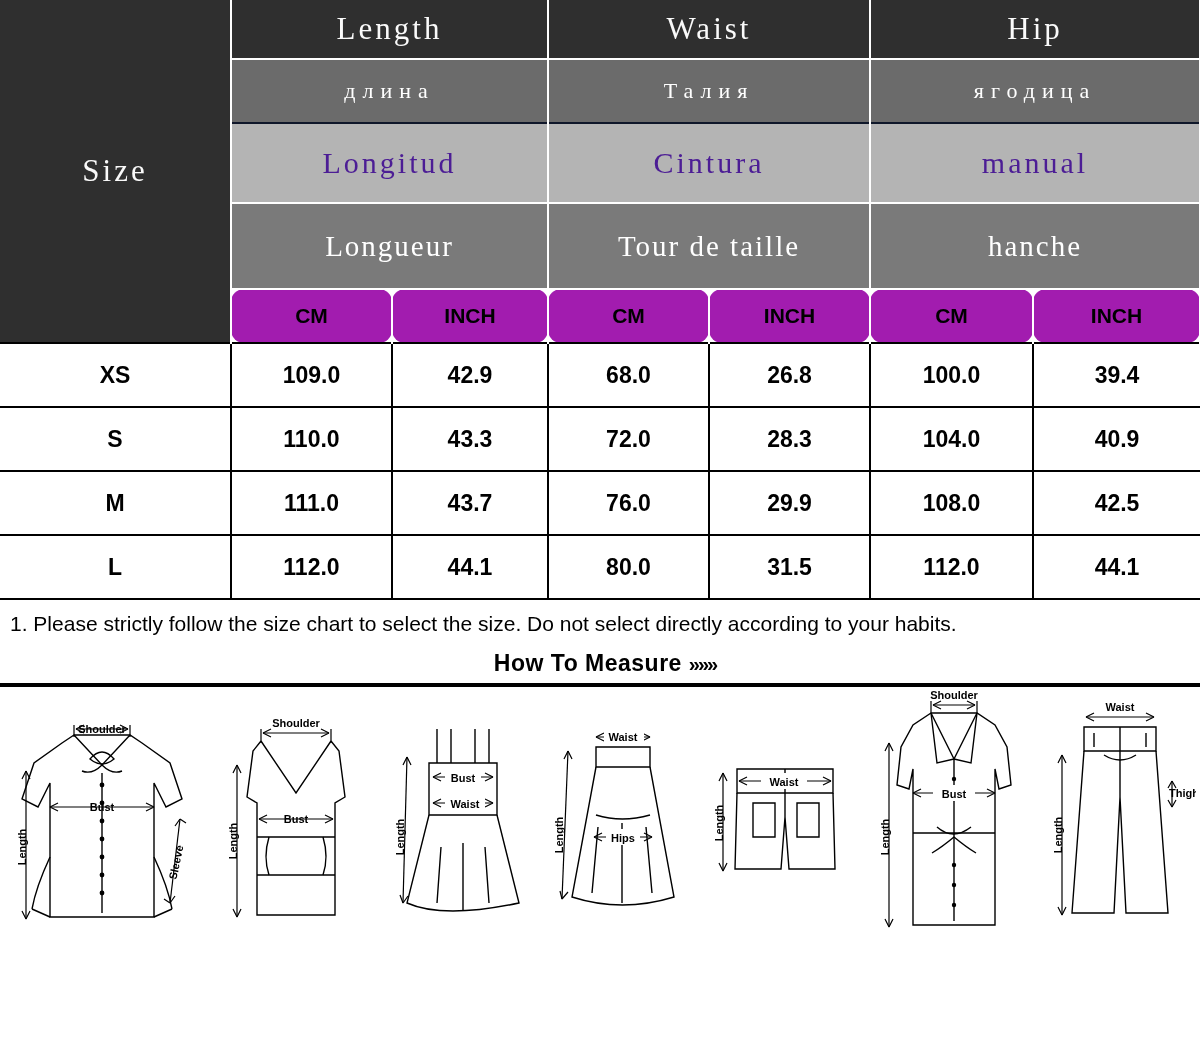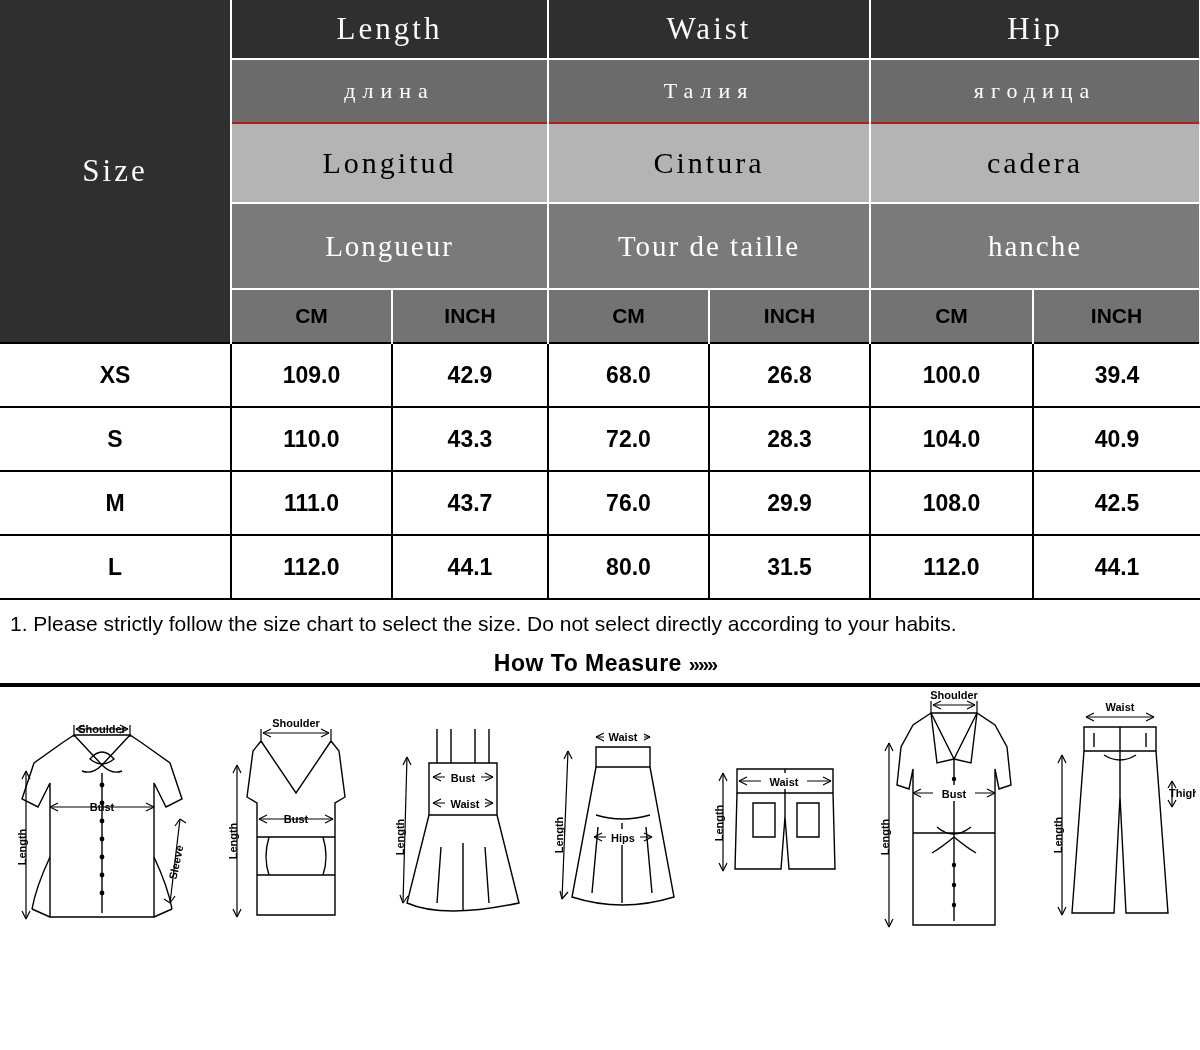--- a/index.html
+++ b/index.html
@@ -55,45 +55,46 @@
     color: #ffffff;
     font-family: "Liberation Serif", serif;
     font-size: 22px;
     letter-spacing: 7px;
     border-right: 2px solid #ffffff;
     border-top: 2px solid #ffffff;
   }
   .row-es td {
     height: 78px;
     background: #b4b4b4;
-    color: #000000;
+    color: #4c1d95;
     font-family: "Liberation Serif", serif;
     font-size: 30px;
     letter-spacing: 3px;
     border-right: 2px solid #ffffff;
-    border-top: 2px solid #b91c1c;
+    border-top: 2px solid #0f172a;
   }
   .row-fr td {
     height: 84px;
     background: #7a7a7a;
     color: #ffffff;
     font-family: "Liberation Serif", serif;
     font-size: 29px;
     letter-spacing: 2px;
     border-right: 2px solid #ffffff;
     border-top: 2px solid #ffffff;
   }
   .row-unit td {
     height: 52px;
-    background: #737373;
+    background: #a21caf;
     color: #000;
     font-size: 21px;
     font-weight: bold;
     border-right: 2px solid #ffffff;
     border-top: 2px solid #ffffff;
+    border-radius: 13px;
   }
   .row-unit td.lastsub {
     border-right: 2px solid #ffffff;
   }
   .data-row td {
     height: 62px;
     background: #ffffff;
     color: #000;
     font-size: 23px;
     font-weight: bold;
@@ -179,21 +180,21 @@
         <td colspan="2">Hip</td>
       </tr>
       <tr class="row-ru">
         <td colspan="2">длина</td>
         <td colspan="2">Талия</td>
         <td colspan="2">ягодица</td>
       </tr>
       <tr class="row-es">
         <td colspan="2">Longitud</td>
         <td colspan="2">Cintura</td>
-        <td colspan="2">cadera</td>
+        <td colspan="2">manual</td>
       </tr>
       <tr class="row-fr">
         <td colspan="2">Longueur</td>
         <td colspan="2">Tour de taille</td>
         <td colspan="2">hanche</td>
       </tr>
       <tr class="row-unit">
         <td>CM</td>
         <td>INCH</td>
         <td>CM</td>

